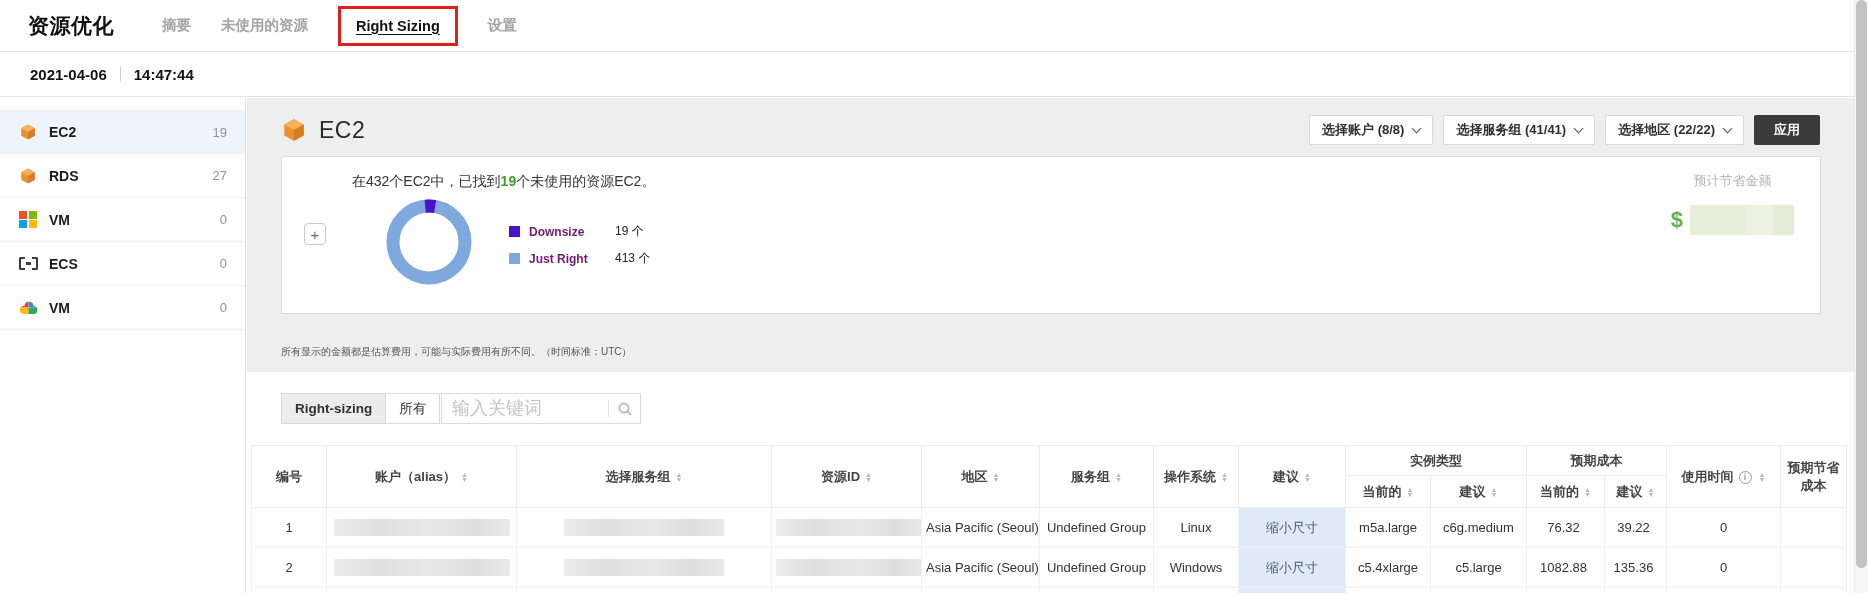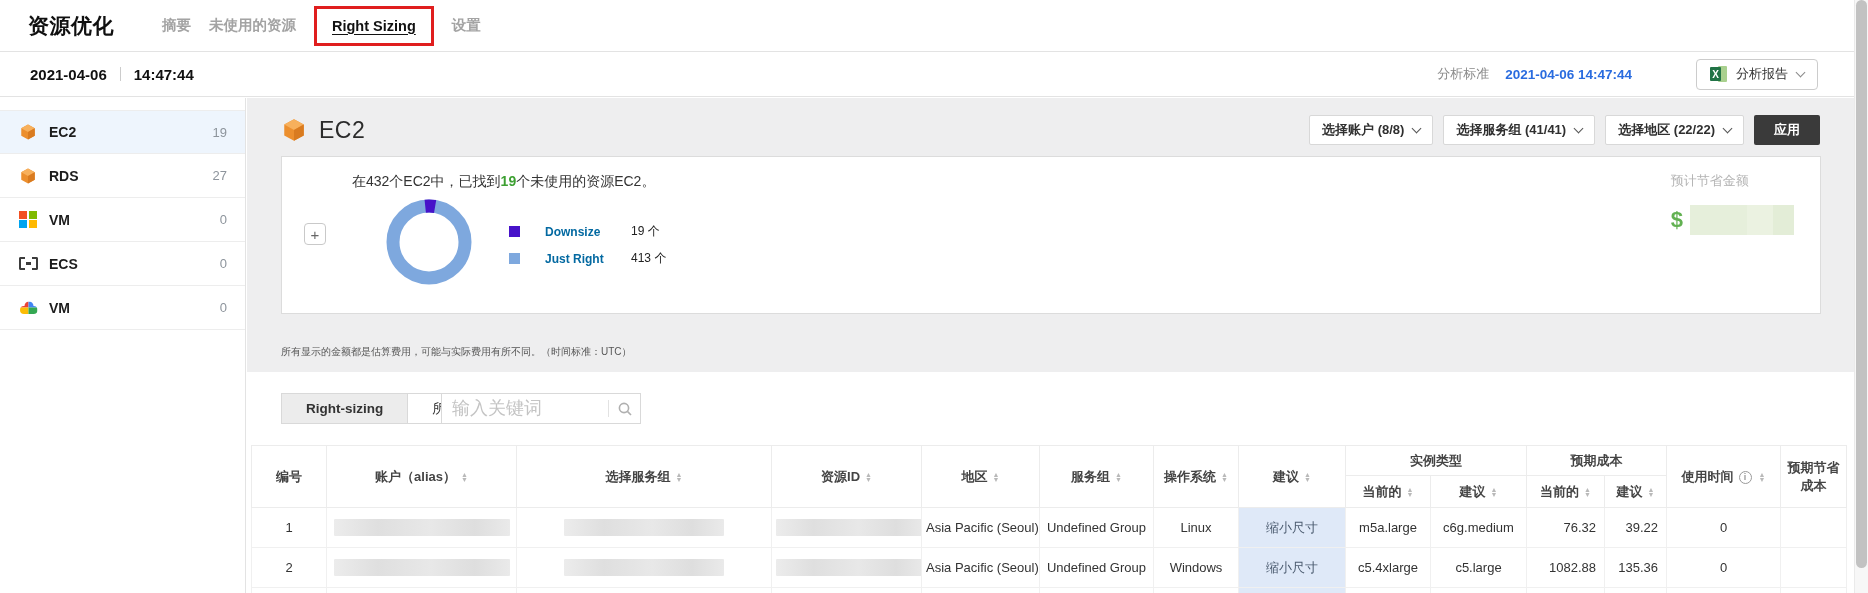--- a/index.html
+++ b/index.html
@@ -5,21 +5,21 @@
   * { margin:0; padding:0; box-sizing:border-box; }
   html,body { width:1868px; height:593px; }
   body {
     font-family:"Liberation Sans","DejaVu Sans",sans-serif;
     background:#fff; position:relative; overflow:hidden; color:#222;
   }
   
   .topnav { position:absolute; top:0; left:0; width:100%; height:52px; background:#fff;
     border-bottom:1px solid #e3e3e3; display:flex; align-items:center; padding-left:28px; }
   .app-title { font-size:21px; font-weight:bold; color:#101010; letter-spacing:.5px; }
-  .nav-tabs { display:flex; align-items:center; margin-left:48px; gap:18px; }
+  .nav-tabs { display:flex; align-items:center; margin-left:48px; gap:30px; }
   .nav-tab { font-size:14.5px; font-weight:600; color:#a3a3a3; cursor:pointer; white-space:nowrap; }
   .red-box { border:3px solid #e01e1e; padding:9px 15px; }
   .nav-tab.active { color:#111; font-weight:bold; text-decoration:underline; text-underline-offset:3px; }
   
   .toolbar { position:absolute; top:52px; left:0; width:100%; height:45px; background:#fff;
     border-bottom:1px solid #e3e3e3; display:flex; align-items:center; padding:0 50px 0 30px; }
   .datetime { display:flex; align-items:center; gap:13px; font-size:15px; font-weight:bold; color:#111; }
   .dt-divider { width:1px; height:14px; background:#ccc; }
   .toolbar-right { margin-left:auto; display:flex; align-items:center; gap:16px; }
   .analysis-label { font-size:13px; color:#8a8a8a; }
@@ -57,51 +57,51 @@
     padding:0 20px; font-size:13px; font-weight:600; cursor:pointer; }
   .panel { margin:6px 47px 0 34px; background:#fff; border:1px solid #dcdcdc; height:158px; position:relative; }
   .summary-sentence { position:absolute; left:70px; top:16px; font-size:14px; color:#333; }
   .found-count { color:#3da032; font-weight:bold; }
   .expand-btn { position:absolute; left:22px; top:66px; width:22px; height:22px; background:#fff;
     border:1px solid #c9c9c9; border-radius:4px; color:#666; font-size:15px; line-height:19px; text-align:center; cursor:pointer; }
   .donut-wrap { position:absolute; left:101px; top:39px; width:92px; height:92px; }
   .legend { position:absolute; left:227px; top:66px; font-size:12px; }
   .legend-row { display:flex; align-items:center; margin-bottom:10px; }
   .legend-swatch { width:11px; height:11px; margin-right:9px; }
-  .legend-name { font-weight:bold; color:#0369a1; width:86px;margin-left:16px; }
+  .legend-name { font-weight:bold; color:#701a75; width:86px; }
   .legend-count { color:#222; }
-  .savings { position:absolute; right:26px; top:15px; text-align:left; }
+  .savings { position:absolute; right:26px; top:15px; text-align:center; }
   .savings-label { font-size:13px; color:#b3b3b3; margin-bottom:15px; }
   .savings-row { display:flex; align-items:center; justify-content:flex-end; gap:7px; }
   .dollar { font-size:22px; font-weight:bold; color:#62b152; }
   .savings-bar { width:104px; height:30px;
     background:linear-gradient(90deg,#e6efdb 0 55%,#ebf2e1 55% 80%,#e3edd7 80%); }
   .note { margin:31px 0 0 34px; font-size:10px; color:#555; }
   
   .lower { position:absolute; left:0; right:0; top:274px; bottom:0; background:#fff; }
   .list-tabs { position:absolute; left:34px; top:21px; display:flex; }
-  .list-tab { height:31px; padding:0 24px; display:flex; align-items:center; font-size:13.5px;
+  .list-tab { height:31px; padding:0 13px; display:flex; align-items:center; font-size:13.5px;
     border:1px solid #d9d9d9; background:#fff; color:#333; cursor:pointer; }
   .list-tab.active { background:#ececec; font-weight:bold; }
   .list-tab + .list-tab { border-left:none; }
   .search-box { position:absolute; left:194px; top:21px; width:200px; height:31px; background:#fff;
     border:1px solid #d9d9d9; display:flex; align-items:center; }
   .search-input { flex:1; min-width:0; border:none; outline:none; padding:0 10px; font-size:18px; color:#333;
     font-family:"Liberation Sans","DejaVu Sans",sans-serif; }
   .search-input::placeholder { color:#c4c4c4; }
   .search-sep { width:1px; height:17px; background:#e2e2e2; }
   .search-icon { width:31px; display:flex; align-items:center; justify-content:center; cursor:pointer; }
   
   .table-wrap { position:absolute; left:4px; top:73px; right:8px; bottom:0; overflow:hidden; }
   table { width:1595px; table-layout:fixed; border-collapse:collapse; font-size:13px; color:#333; background:#fff; }
   th { font-weight:600; color:#444; font-size:13px; border:1px solid #ececec; background:#fff; padding:4px 2px; }
   thead tr:first-child th { height:30px; }
   thead tr:last-child th { height:32px; }
   td { height:40px; text-align:center; border:1px solid #f0f0f0; padding:2px 4px; white-space:nowrap; overflow:hidden; }
-  .num { text-align:right; padding-right:8px; }
+  .num { padding-right:8px; }
   .sugg-cell { background:#dfe9f8; color:#4a5a6e; }
   .redact { display:inline-block; height:17px; vertical-align:middle; border-radius:1px;
     background:linear-gradient(90deg,#ececec,#dfdfdf 25%,#e8e8e8 55%,#dedede 80%,#eaeaea); }
   .r-account { width:176px; } .r-name { width:160px; } .r-id { width:150px; }
   .sort { display:inline-flex; flex-direction:column; margin-left:5px; vertical-align:middle; }
   .sort i { font-style:normal; font-size:7px; line-height:5px; color:#b9b9b9; }
   .info-icon { display:inline-block; width:13px; height:13px; border:1px solid #9a9a9a; border-radius:50%;
     font-size:9px; line-height:11px; color:#9a9a9a; text-align:center; margin:0 2px 0 5px; vertical-align:middle; }
   .info-icon::before { content:"i"; }
   
@@ -122,35 +122,20 @@
     </div>
     <div class="nav-tab">设置</div>
   </div>
 </div>
 
 <div class="toolbar">
   <div class="datetime">
     <span>2021-04-06</span>
     <span class="dt-divider"></span>
     <span>14:47:44</span>
-  </div>
-  <div class="toolbar-right">
-    <span class="analysis-label">分析标准</span>
-    <span class="analysis-datetime">2021-04-06 14:47:44</span>
-    <button class="report-btn">
-      <span style="display:inline-flex;">
-        <svg width="17" height="16" viewBox="0 0 17 16">
-          <rect x="8" y="0" width="9" height="16" rx="1" fill="#a9d08e"></rect>
-          <rect x="0" y="1" width="11" height="14" rx="1" fill="#217346"></rect>
-          <text x="5.5" y="11.5" font-size="10" font-weight="bold" fill="#fff" text-anchor="middle" font-family="Liberation Sans, sans-serif">X</text>
-        </svg>
-      </span>
-      <span>分析报告</span>
-      <span class="chev"></span>
-    </button>
   </div>
 </div>
 
 <div class="sidebar">
   <div class="side-item active">
     <span class="side-icon">
       <svg width="18" height="18" viewBox="0 0 24 24">
         <path d="M12 2 L21 7 V17 L12 22 L3 17 V7 Z" fill="#ec8f2e"></path>
         <path d="M12 2 L21 7 L12 12 L3 7 Z" fill="#f7b05c"></path>
         <path d="M12 12 L21 7 V17 L12 22 Z" fill="#d97b20"></path>

